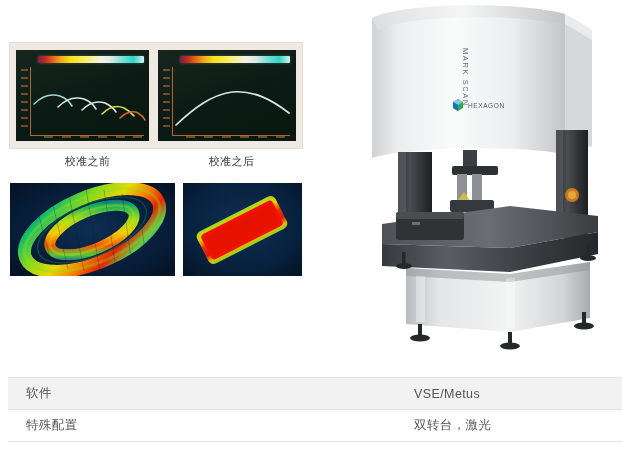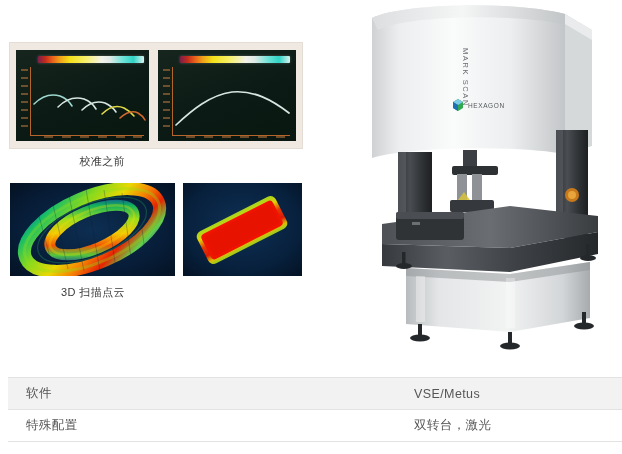--- a/index.html
+++ b/index.html
@@ -144,21 +144,22 @@
     <div class="axis-lab" style="left:64px;top:86px;width:9px;height:2px;"></div>
     <div class="axis-lab" style="left:82px;top:86px;width:9px;height:2px;"></div>
     <div class="axis-lab" style="left:100px;top:86px;width:9px;height:2px;"></div>
     <div class="axis-lab" style="left:118px;top:86px;width:9px;height:2px;"></div>
 
     <svg class="trace" width="138" height="91">
       <path d="M18,75 C34,60 52,45 74,42 C96,40 114,50 131,63" fill="none" stroke="#d7e6e2" stroke-width="1.7" stroke-linecap="round"></path>
     </svg>
   </div>
 
-  <div class="cap" style="left:30px;top:154px;width:95px;text-align:right;">校准之前</div>
+  <div class="cap" style="left:40px;top:154px;width:95px;">校准之前</div>
+  <div class="cap" style="left:184px;top:154px;width:95px;">校准之后</div>
 
   <div class="cloud" style="left:10px;top:183px;width:165px;height:93px;">
     <svg width="165" height="93">
       <defs>
         <radialGradient id="bgRing" cx="50%" cy="50%" r="75%">
           <stop offset="0%" stop-color="#0d2e52"></stop>
           <stop offset="60%" stop-color="#071d38"></stop>
           <stop offset="100%" stop-color="#04101f"></stop>
         </radialGradient>
         <linearGradient id="ringOuter" x1="0%" y1="0%" x2="100%" y2="100%">
@@ -220,21 +221,20 @@
       </defs>
       <rect width="119" height="93" fill="url(#bgPlate)"></rect>
       <g transform="translate(59,47) rotate(-27)">
         <rect x="-44" y="-18" width="88" height="36" rx="6" fill="url(#plateEdge)" opacity="0.9"></rect>
         <rect x="-40" y="-14" width="80" height="28" rx="4" fill="#f01400"></rect>
         <rect x="-37" y="-11" width="74" height="22" rx="3" fill="#e81200"></rect>
       </g>
     </svg>
   </div>
 
-  <div class="cap" style="left:34px;top:285px;width:118px;">3D 扫描点云</div>
 </div>
 
 <div id="machine">
   <svg width="262" height="360">
     <defs>
       <linearGradient id="hoodG" x1="0%" y1="0%" x2="100%" y2="0%">
         <stop offset="0%" stop-color="#cfd1d2"></stop>
         <stop offset="14%" stop-color="#eceeef"></stop>
         <stop offset="42%" stop-color="#fafbfb"></stop>
         <stop offset="72%" stop-color="#eceeef"></stop>

